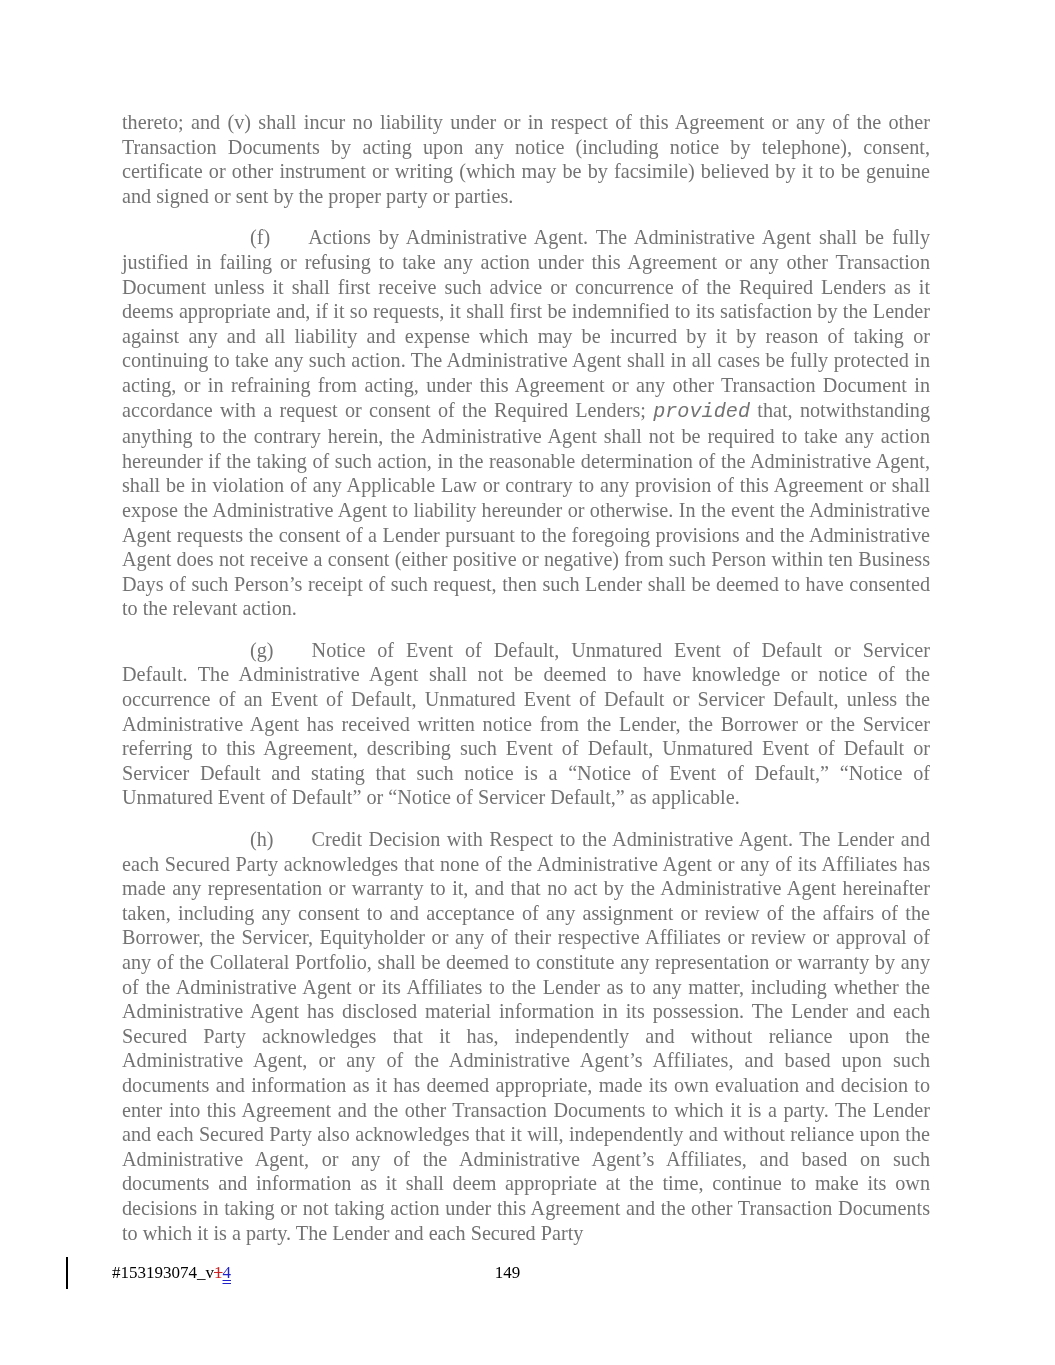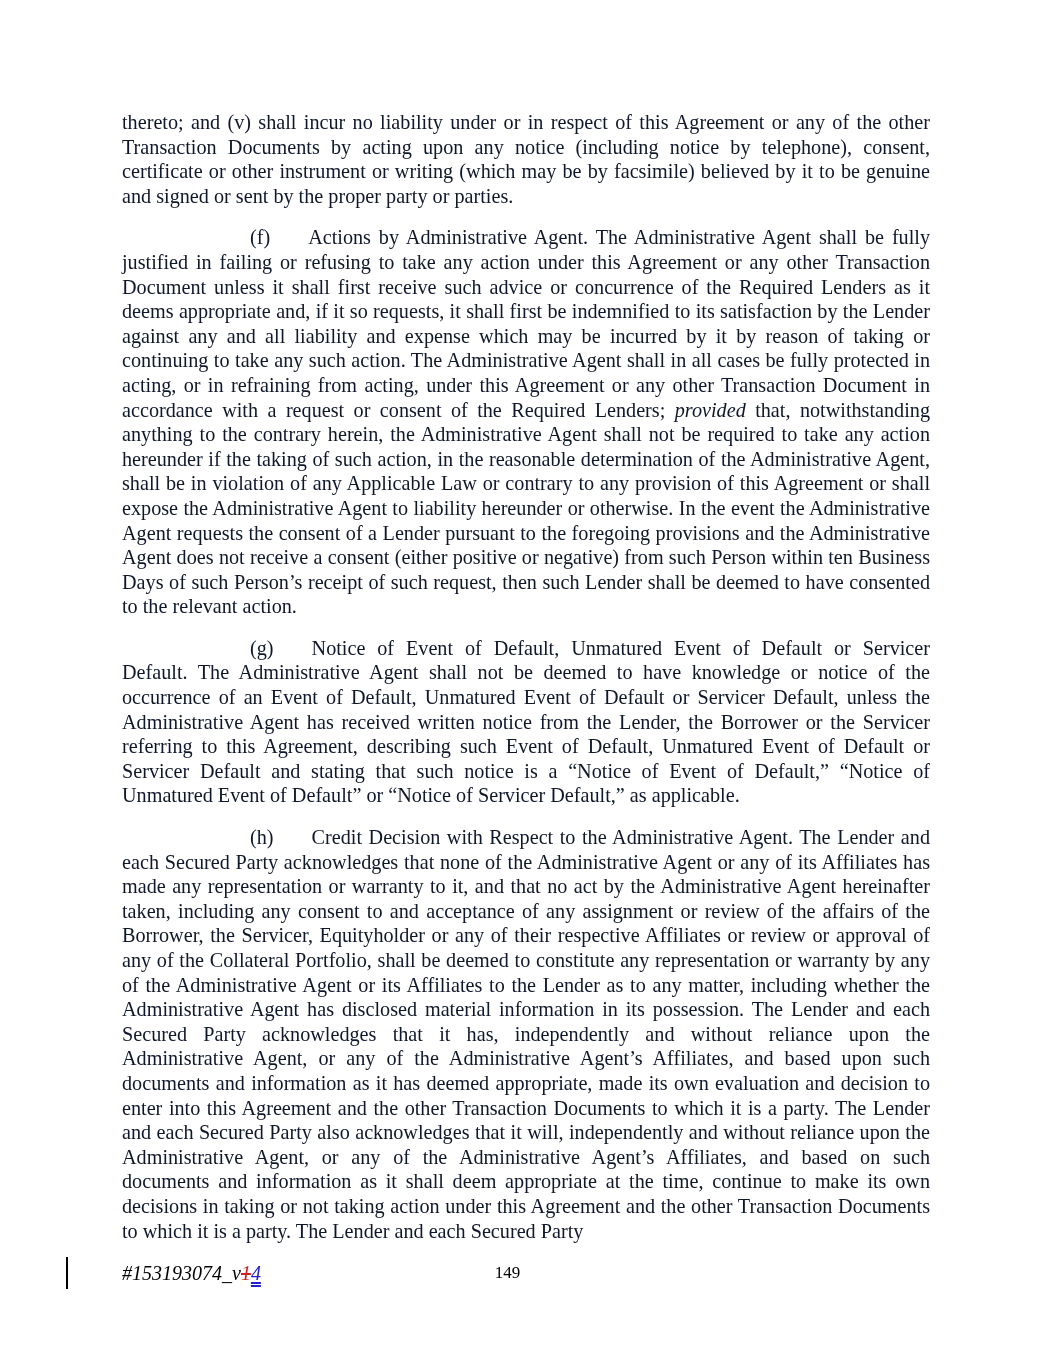--- a/index.html
+++ b/index.html
@@ -20,56 +20,56 @@
     position: absolute;
     left: 122px;
     top: 110px;
     width: 808px;
   }
   p.para {
     margin: 0 0 17px 0;
     font-size: 20.2px;
     line-height: 24.6px;
     text-align: justify;
-    color: #0f172a;
+    color: #737373;
   }
   p.para.indented {
     text-indent: 128px;
   }
   .tab {
     display: inline-block;
     width: 38px;
   }
   .run-underline {
     text-decoration-thickness: 1.5px;
     text-underline-offset: 3px;
   }
   .run-italic {
     font-style: italic;
+    font-family: Liberation Mono, monospace;
   }
   .run-normal {
     font-style: normal;
   }
   .change-bar {
     position: absolute;
     left: 66px;
     top: 1257px;
     width: 2px;
     height: 32px;
     background: #000000;
   }
   .footer-id {
     position: absolute;
-    left: 122px;
+    left: 112px;
     top: 1262px;
-    font-size: 20px;
+    font-size: 17px;
     line-height: 22px;
     color: #000000;
     white-space: nowrap;
-    font-style: italic;
   }
   .footer-id .del {
     color: #cc2222;
     text-decoration: line-through;
     text-decoration-color: #cc2222;
   }
   .footer-id .ins {
     color: #2222cc;
     text-decoration-line: underline;
     text-decoration-style: double;

